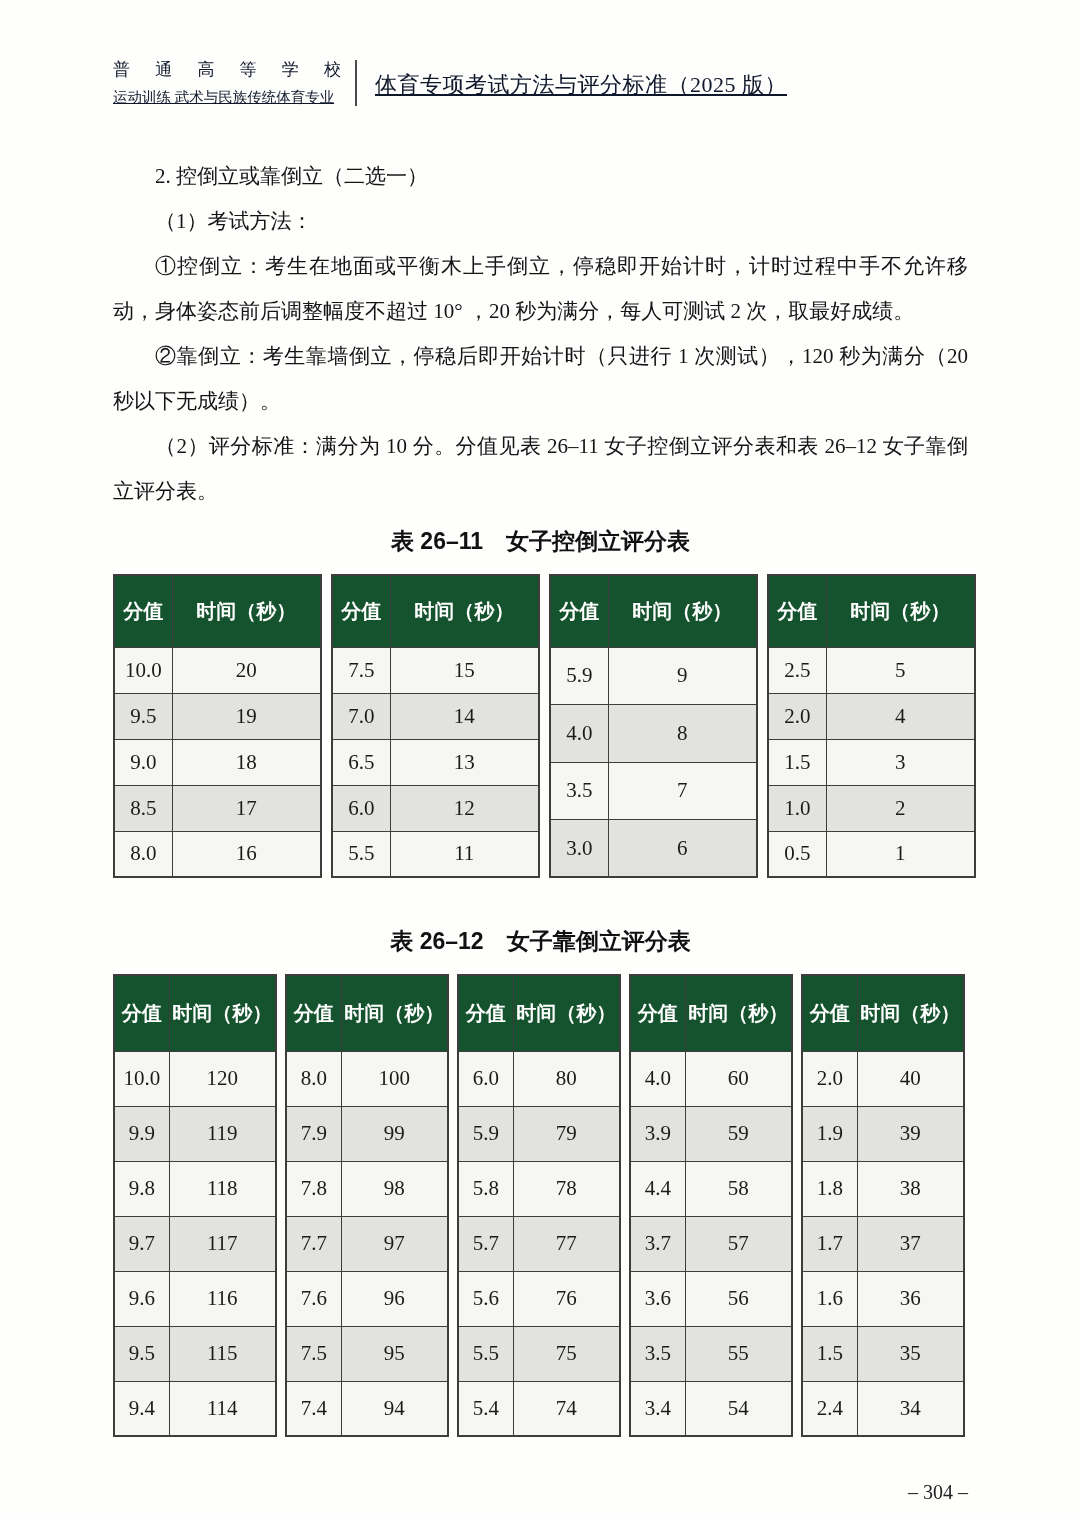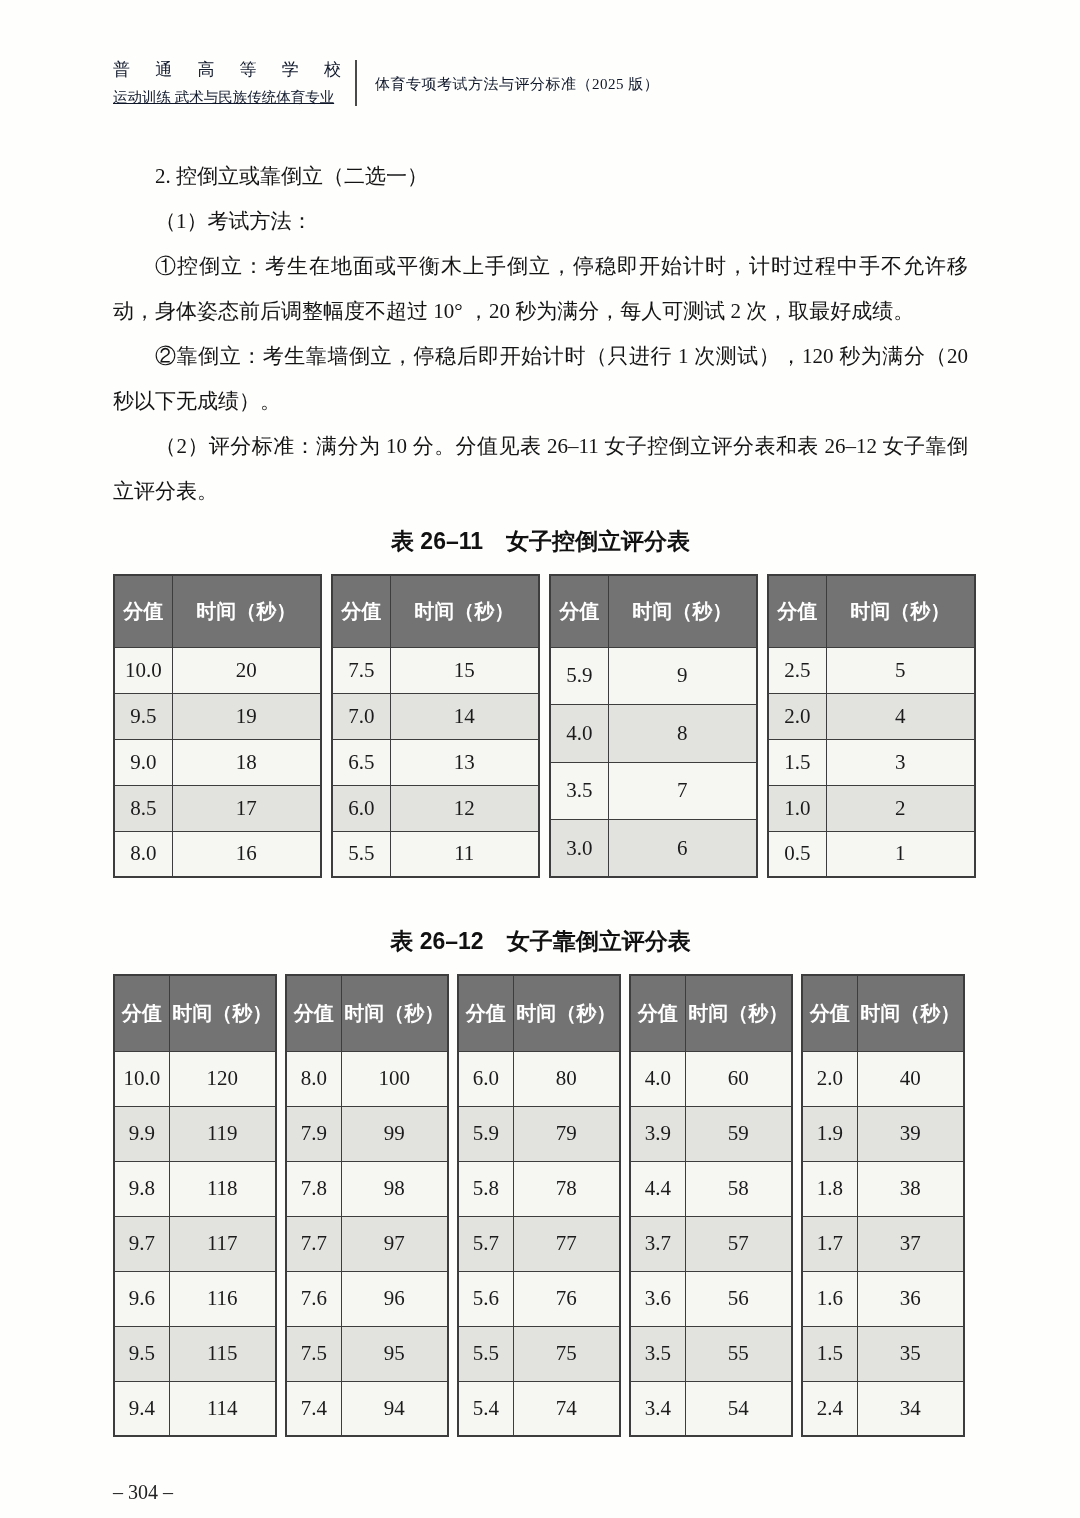--- a/index.html
+++ b/index.html
@@ -24,21 +24,21 @@
     font-size: 17px; letter-spacing: 0;
     text-align: justify; text-align-last: justify;
     font-family: "Liberation Serif", "DejaVu Serif", serif;
     margin-bottom: 7px;
   }
   .hdr-l2 { font-size: 14.5px; white-space: nowrap; text-decoration: underline; }
   .hdr-divider {
     width: 2px; height: 46px; background: #4a4a4a;
     margin: 0 18px 0 14px; flex: none;
   }
-  .hdr-right { font-size: 15px; letter-spacing: 0.5px; padding-top: 4px; }
+  .hdr-right { font-size: 22px; letter-spacing: 0.5px; padding-top: 4px; text-decoration: underline; }
 
   
   .content { margin-top: 47px; }
   .para {
     font-size: 21px; line-height: 45px;
     text-align: justify; text-indent: 2em;
     color: #141414;
   }
 
   
@@ -49,42 +49,42 @@
   }
   .tbl-title.t1 { margin-top: 12px; }
   .tbl-title.t2 { margin-top: 48px; }
   .tbl-groups { display: flex; margin-top: 17px; }
   .tbl-groups.g1 { gap: 9px; }
   .tbl-groups.g2 { gap: 8px; }
   table.score-table { border-collapse: collapse; flex: none; }
   table.score-table th, table.score-table td { border: 1px solid #3d3d3d; }
   table.score-table { border: 2px solid #3d3d3d; }
   th {
-    background: #737373; color: #ffffff;
+    background: #14532d; color: #ffffff;
     font-family: "Liberation Sans", "DejaVu Sans", sans-serif;
     font-weight: 700; font-size: 20px; line-height: 26px;
     text-align: center; vertical-align: middle; padding: 6px 2px;
   }
   td {
     font-family: "Liberation Serif", "DejaVu Serif", serif;
     font-size: 21px; text-align: center; vertical-align: middle;
     color: #1b1b1b; background: #f6f6f3;
   }
   tbody tr:nth-child(even) td { background: #e2e2df; }
   .g1 th { height: 72px; }
   .g1 td { height: 46px; }
   .g2 th { height: 76px; }
   .g2 td { height: 55px; }
   .g1 .col-score { width: 58px; }
   .g1 .col-time  { width: 149px; }
   .g2 .col-score { width: 55px; }
   .g2 .col-time  { width: 107px; }
 
   
-  .footer { margin-top: 44px; font-size: 20px; color: #222; }
+  .footer { margin-top: 44px; font-size: 20px; color: #222; text-align: right; }
 </style>
 </head>
 <body>
 
 <div class="page">
 
   <header class="hdr">
     <div class="hdr-left">
       <div class="hdr-l1">普通高等学校</div>
       <div class="hdr-l2">运动训练 武术与民族传统体育专业</div>

